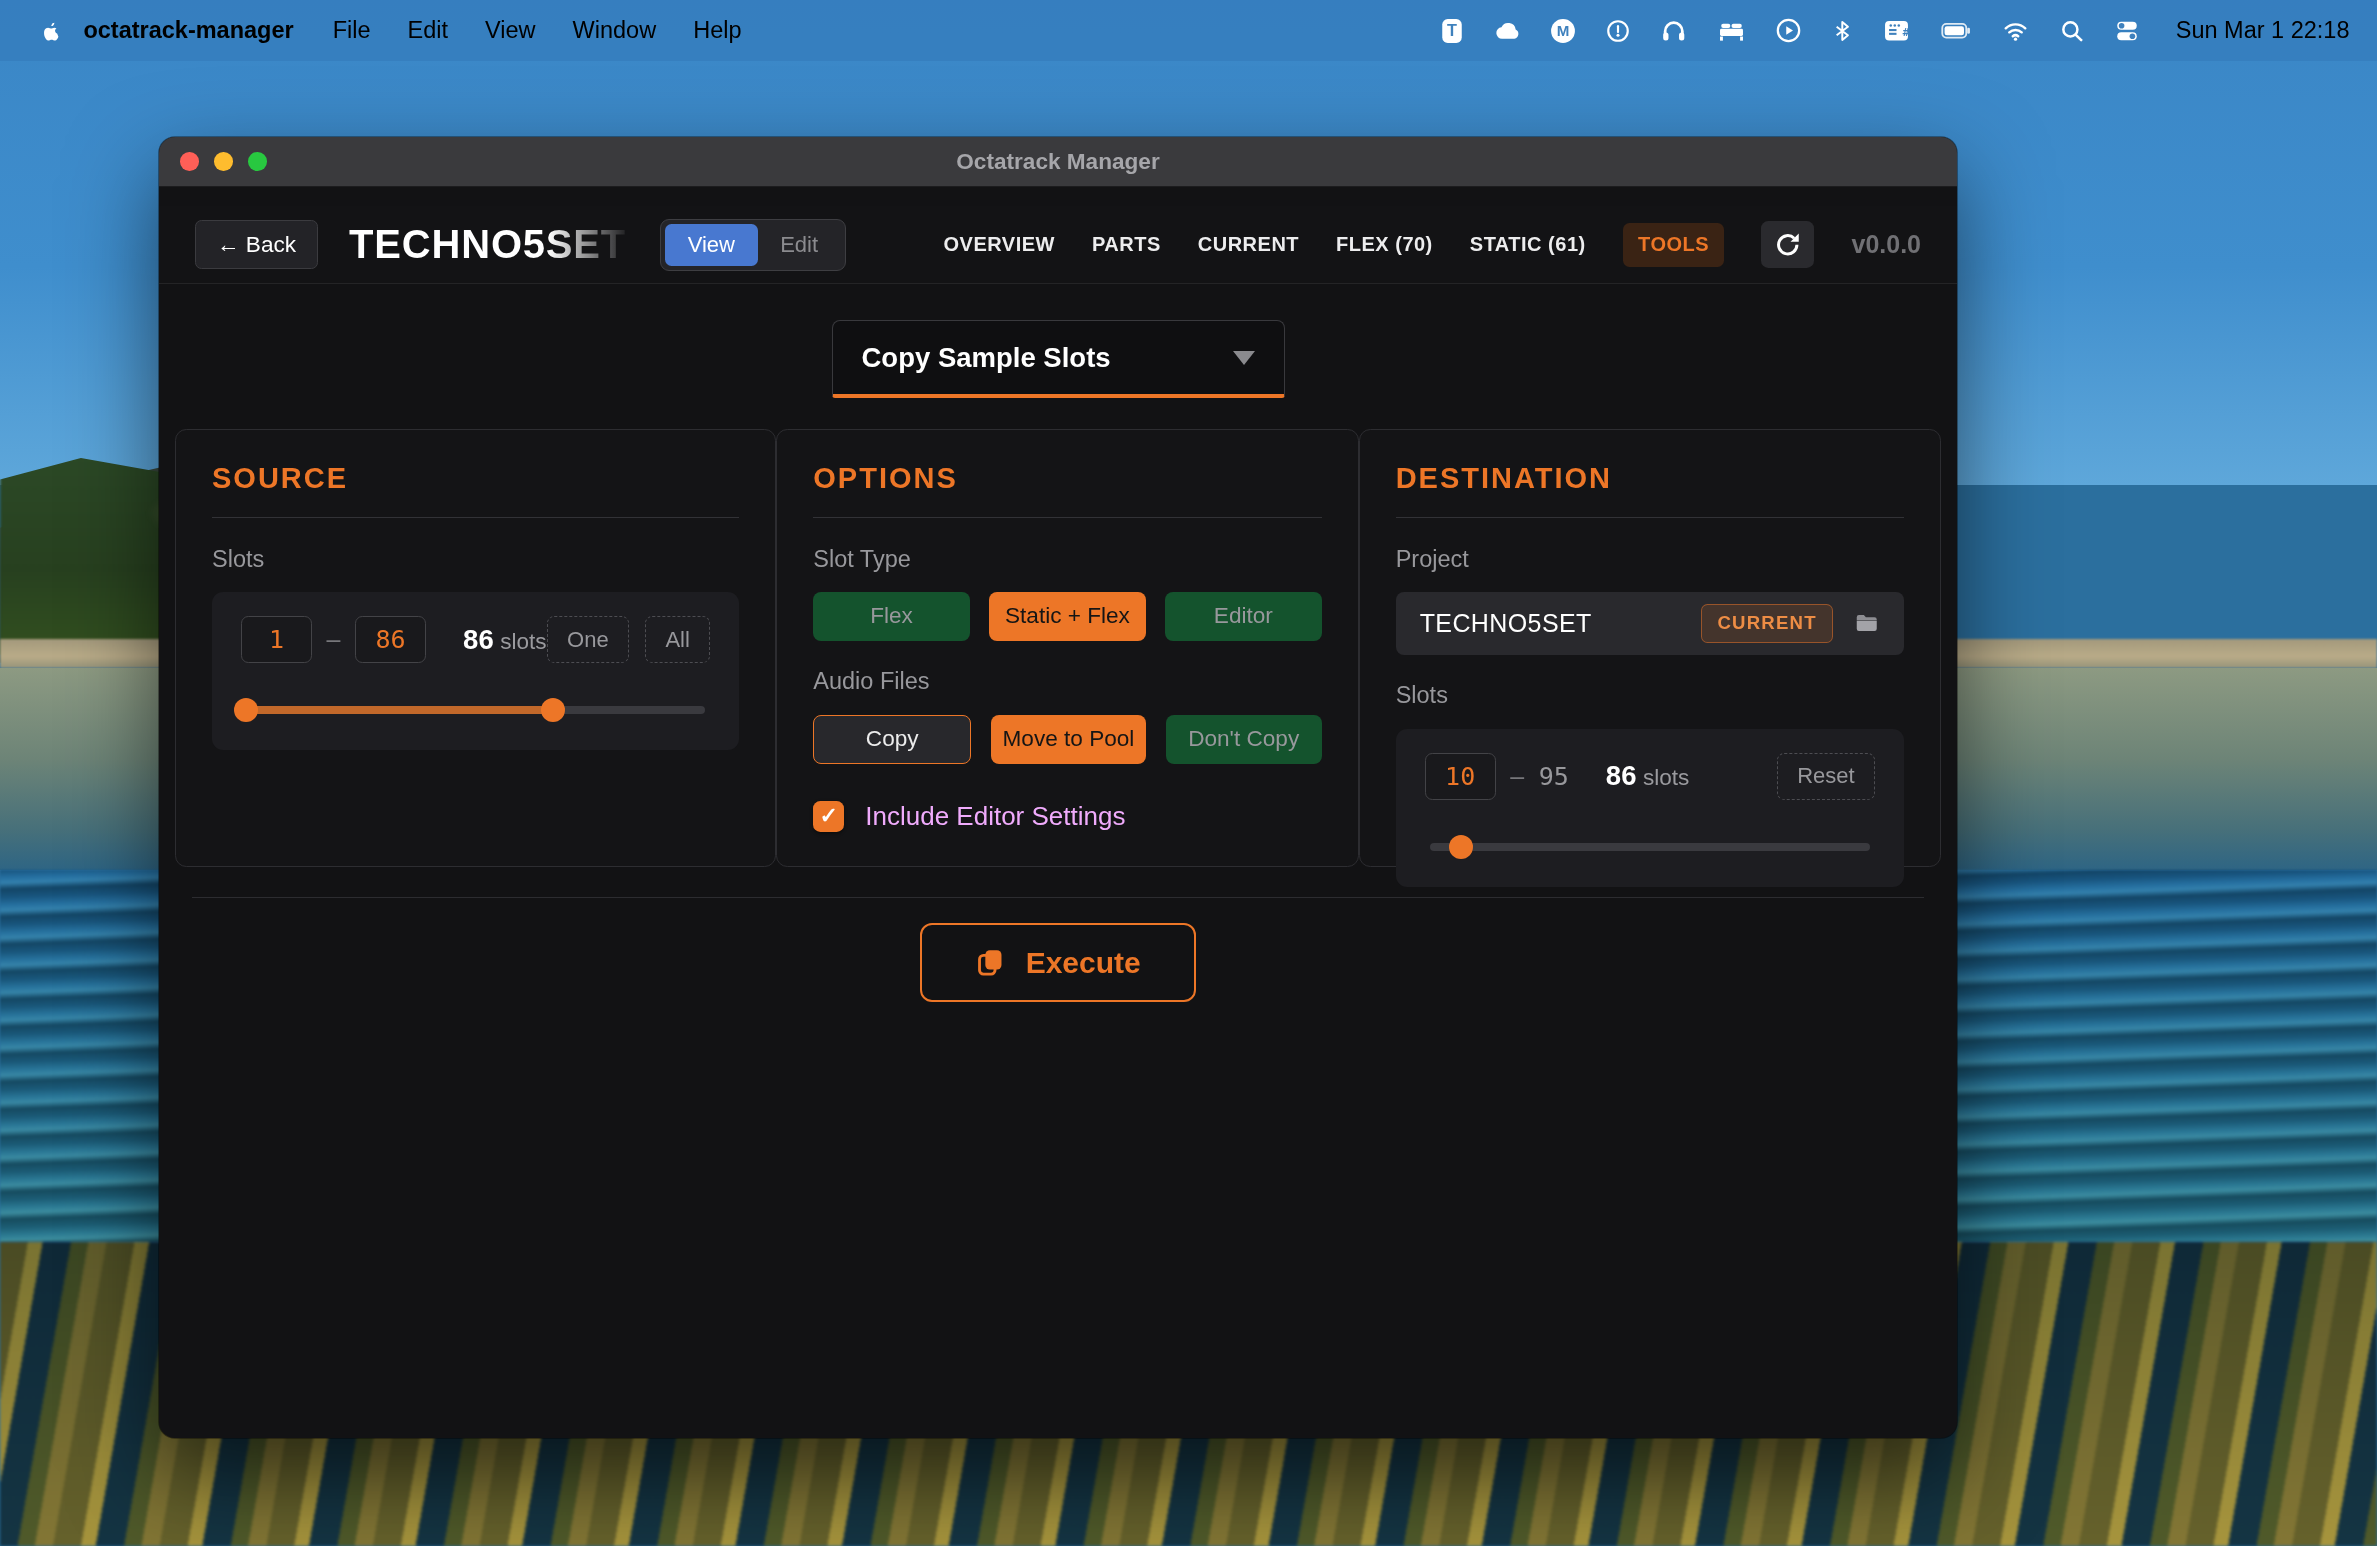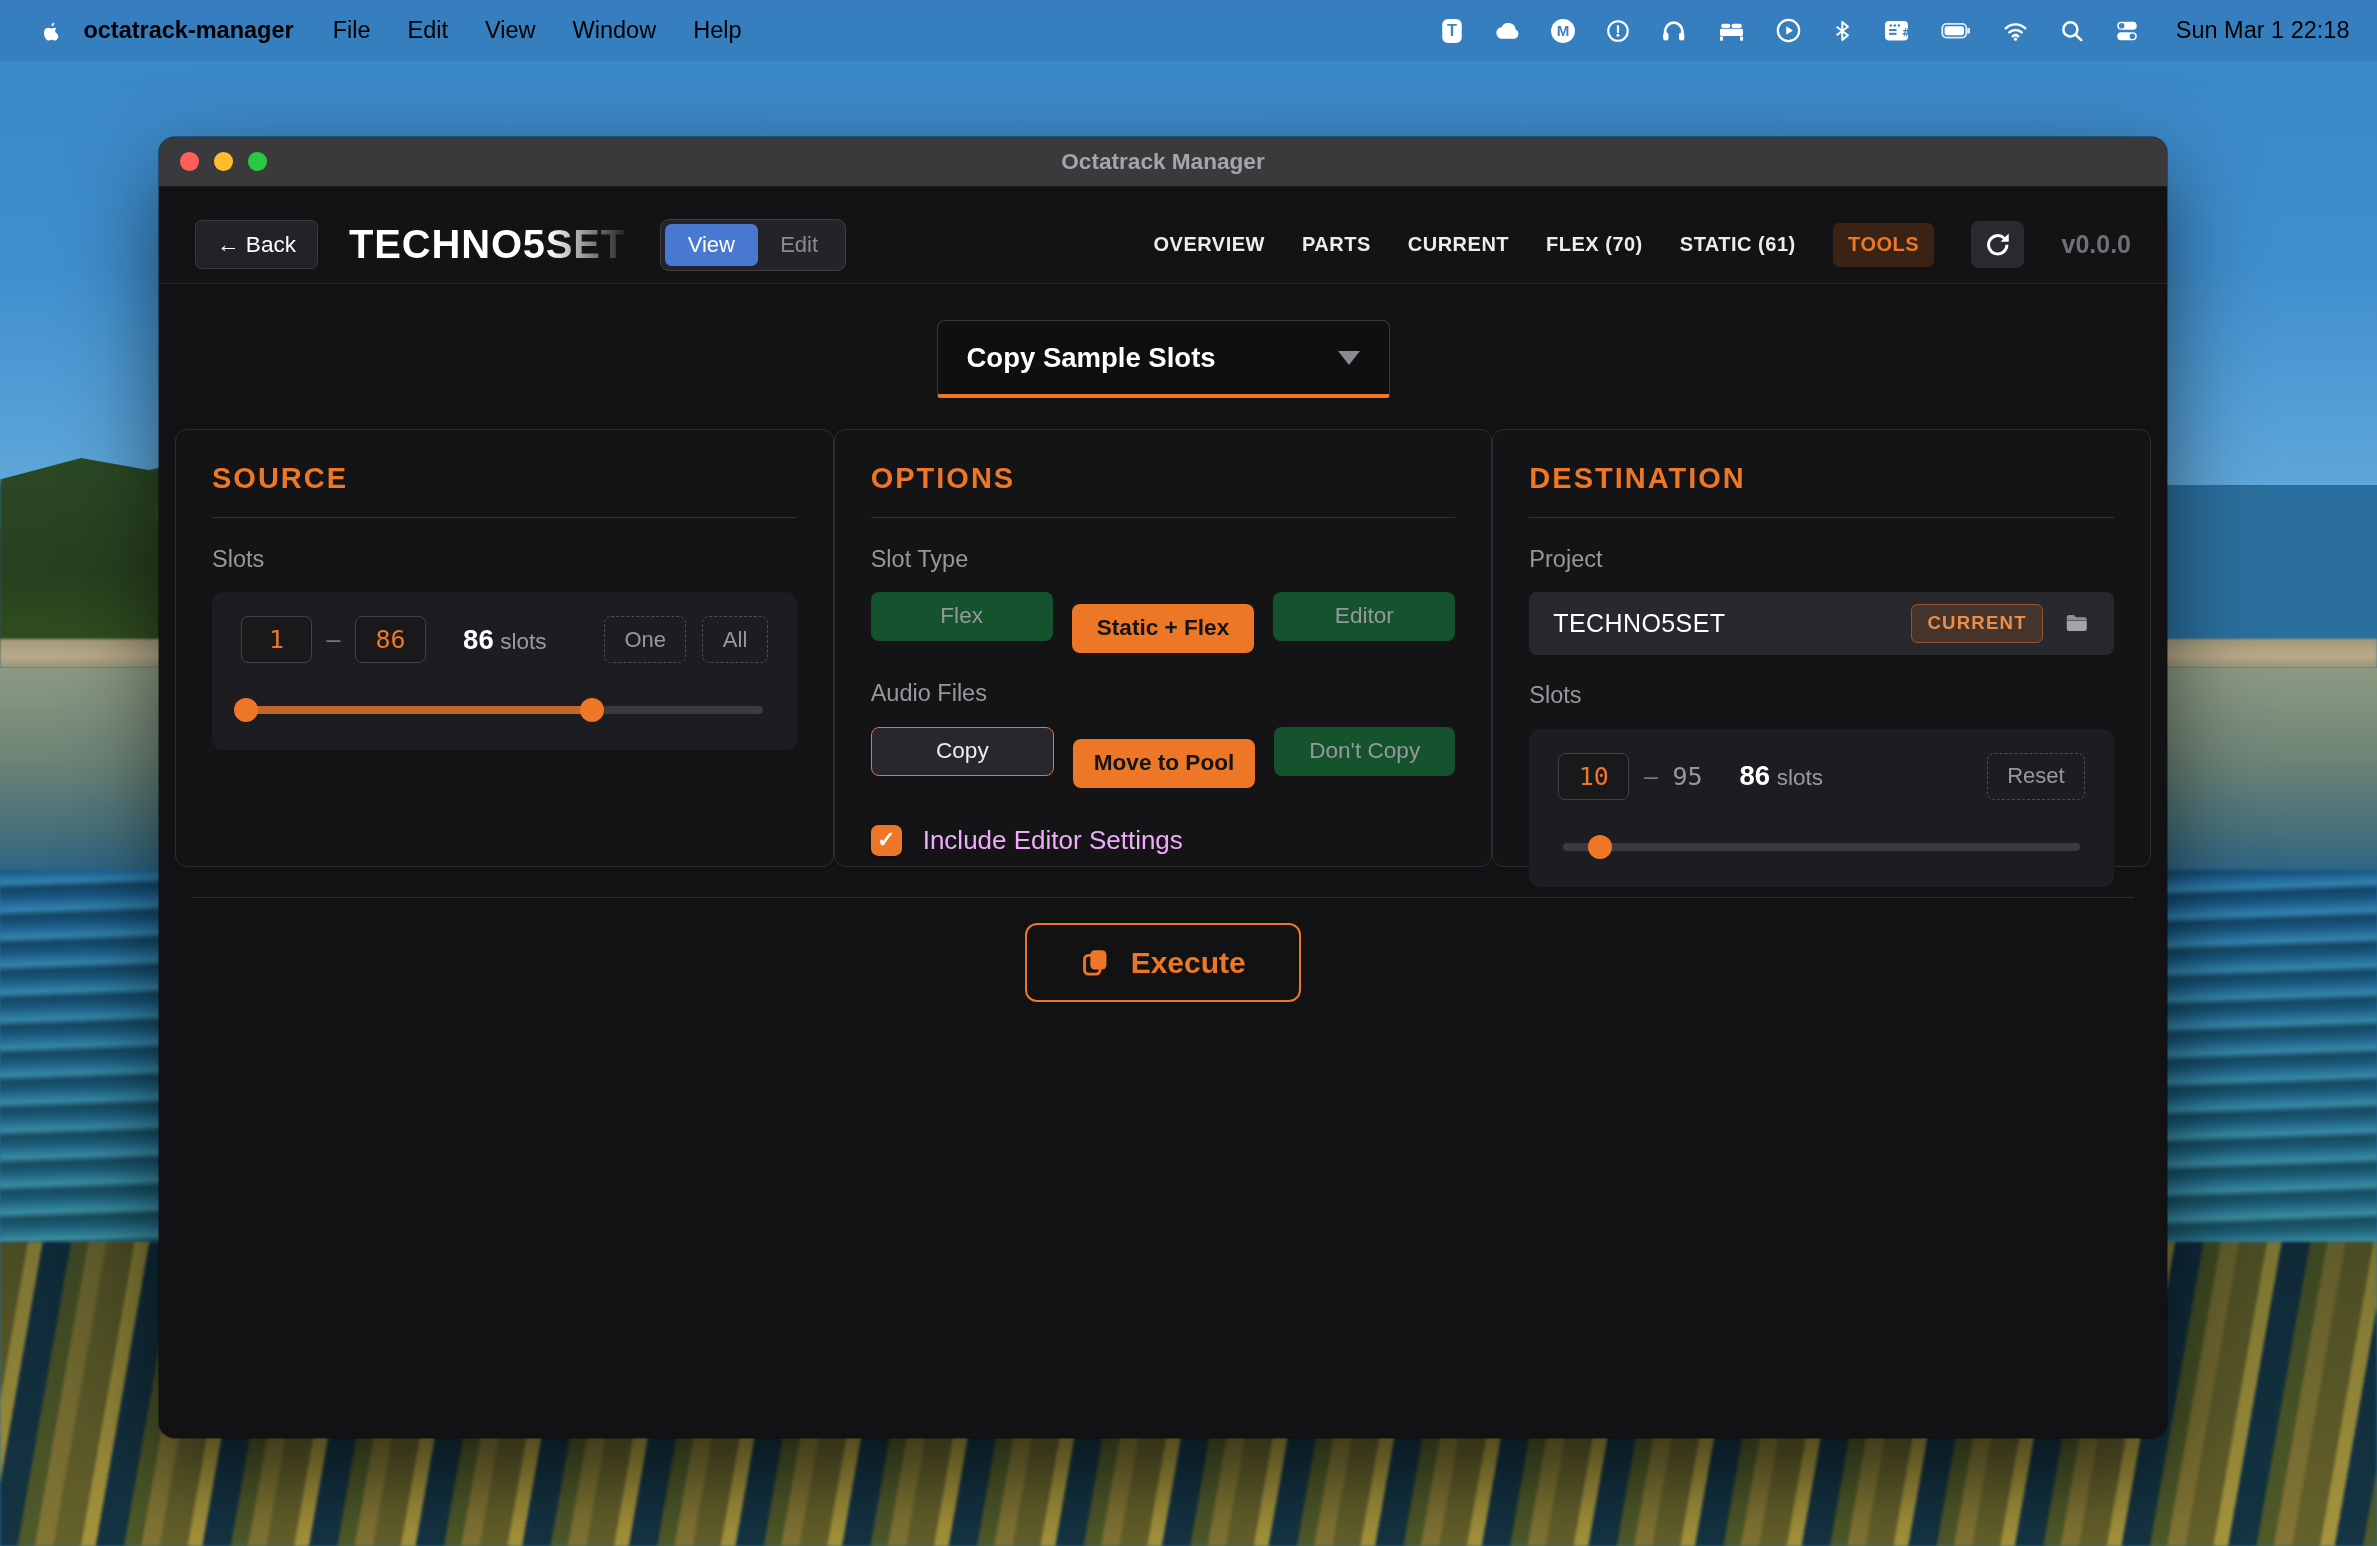--- a/index.html
+++ b/index.html
@@ -35,21 +35,21 @@
     background:rgba(54,126,190,.93); display:flex; align-items:center; padding:0 27.5px;
     color:#000000; font-size:23.5px; }
   .apple-wrap { margin:0 22.6px 0 11.3px; display:flex; align-items:center; }
   .mb-app-name { font-weight:bold; margin-right:39px; }
   .mb-item { margin-right:37px; cursor:default; }
   .mb-status { margin-left:auto; display:flex; align-items:center; gap:29px; }
   .mb-status svg { display:block; }
   .mb-clock { font-size:23.5px; margin-left:6.5px; white-space:nowrap; }
 
   
-  .app-window { position:absolute; left:159px; top:137px; width:2008px; height:1301px;
+  .app-window { position:absolute; left:159px; top:137px; width:1798px; height:1301px;
     background:#121214; border-radius:16px; overflow:hidden;
     box-shadow:0 36px 89px rgba(0,0,0,.55), 0 0 0 0.8px rgba(0,0,0,.45); z-index:40; }
   .titlebar { height:50px; background:#3a3a3d; display:flex; align-items:center; position:relative;
     border-bottom:0.8px solid #1c1c1e; }
   .lights { position:absolute; left:21px; top:0; bottom:0; display:flex; align-items:center; gap:15.4px; }
   .light { width:18.6px; height:18.6px; border-radius:50%; cursor:pointer; }
   .light.red { background:#ff5f57; } .light.yellow { background:#febc2e; } .light.green { background:#28c840; }
   .titlebar-title { margin:0 auto; color:#a6a6aa; font-weight:bold; font-size:22.6px; }
 
   .app-header { height:78px; display:flex; align-items:center; padding:4px 36px;
@@ -100,21 +100,21 @@
 
   .range-slider { position:relative; height:26px; margin:34px 4.9px 3.2px; }
   .track { position:absolute; left:0; right:0; top:9px; height:8px; border-radius:4px; background:#3a3a3f; }
   .fill { position:absolute; top:9px; height:8px; border-radius:4px; background:#c2682a; }
   .handle { position:absolute; top:0.8px; width:24px; height:24px; border-radius:50%;
     background:#ED7627; transform:translateX(-50%); cursor:grab; }
 
   .opt-row { display:flex; gap:19.4px; margin-top:19.4px; }
   .opt-btn { flex:1; height:49px; border-radius:8px; background:#14532d; color:#98989c; font-size:22.6px;
     display:flex; align-items:center; justify-content:center; cursor:pointer; white-space:nowrap; }
-  .opt-btn.selected { background:#ED7627; color:#151515; font-weight:700;margin-top:12px; }
+  .opt-btn.selected { background:#ED7627; color:#151515; font-weight:400; }
   .opt-btn.outlined { border:1.6px solid #ED7627; color:#ececec; background:#28282c; }
   .check-row { display:flex; align-items:center; gap:21px; margin-top:37px; }
   .checkbox { width:31px; height:31px; background:#ED7627; border-radius:7.3px; color:#fff; font-size:22px;
     display:flex; align-items:center; justify-content:center; font-weight:bold; cursor:pointer;
     box-shadow:0 1.6px 3.2px rgba(0,0,0,.4); }
   .check-label { color:#f0abfc; font-size:26px; }
 
   .project-field { margin-top:19.4px; height:63px; background:#29292d; border-radius:8px;
     display:flex; align-items:center; padding:0 24px; cursor:pointer; }
   .project-name { color:#fff; font-size:25px; letter-spacing:0.4px; }

